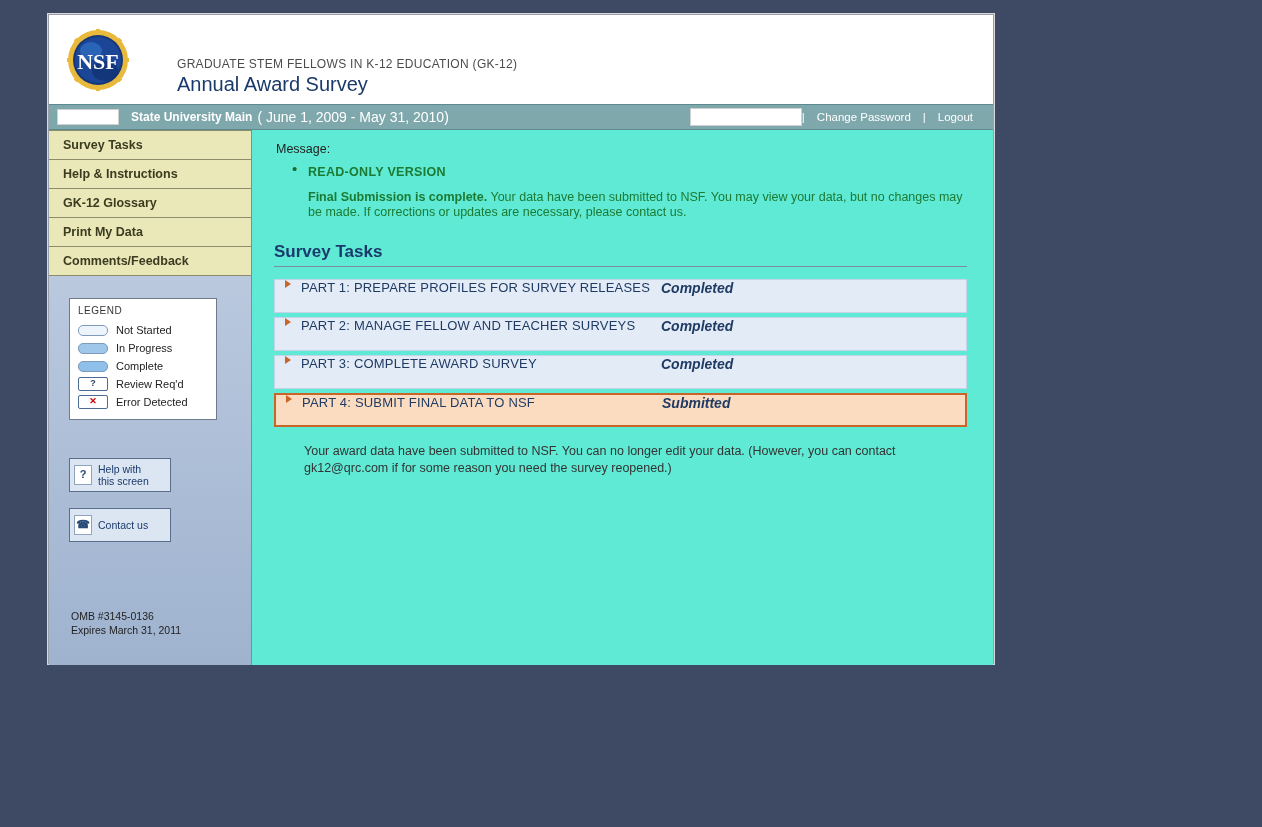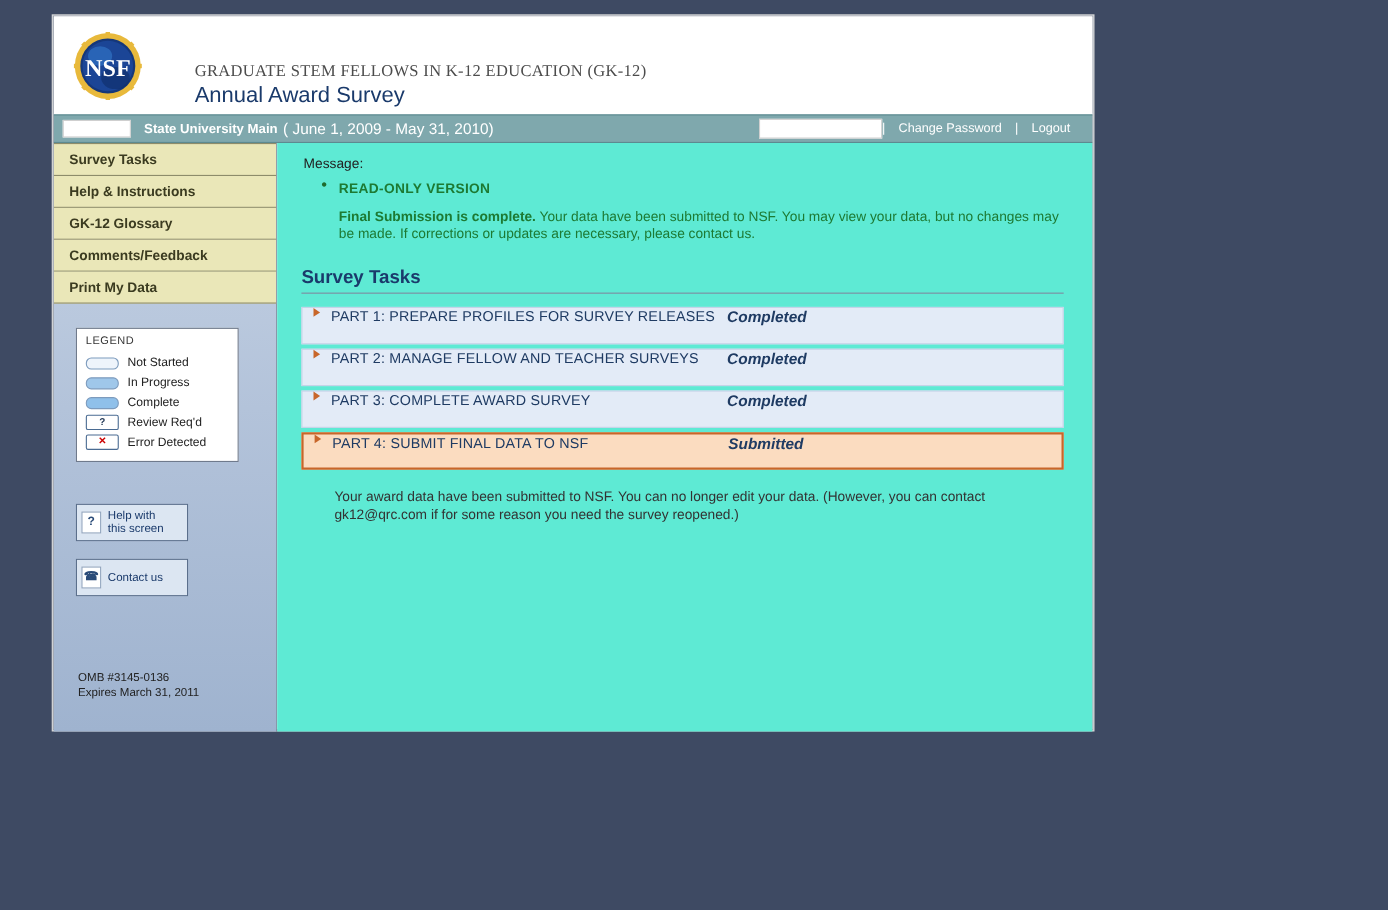--- a/index.html
+++ b/index.html
@@ -36,24 +36,24 @@
     top: 14px;
     width: 62px;
     height: 62px;
   }
   .header-text {
     position: absolute;
     left: 128px;
     top: 42px;
   }
   .header-sub {
-    font-size: 15px;
+    font-size: 12px;
     color: #4c4c4c;
     letter-spacing: 0.3px;
-    font-family: Liberation Serif, serif;
+    font-family: Liberation Sans, sans-serif;
   }
   .header-title {
     font-size: 20px;
     color: #1a3a6b;
     margin-top: 2px;
     font-family: "Liberation Sans", sans-serif;
   }
 
   
   .account-bar {
@@ -357,24 +357,24 @@
       <div class="nav-item">
         <span>Survey Tasks</span>
       </div>
       <div class="nav-item">
         <span>Help &amp; Instructions</span>
       </div>
       <div class="nav-item">
         <span>GK-12 Glossary</span>
       </div>
       <div class="nav-item">
+        <span>Print My Data</span>
+      </div>
+      <div class="nav-item">
         <span>Comments/Feedback</span>
-      </div>
-      <div class="nav-item">
-        <span>Print My Data</span>
       </div>
 
       <div class="legend">
         <div class="legend-title">LEGEND</div>
 
         <div class="legend-row">
           <span class="swatch sw-notstarted"></span>
           <span>Not Started</span>
         </div>
         <div class="legend-row">

